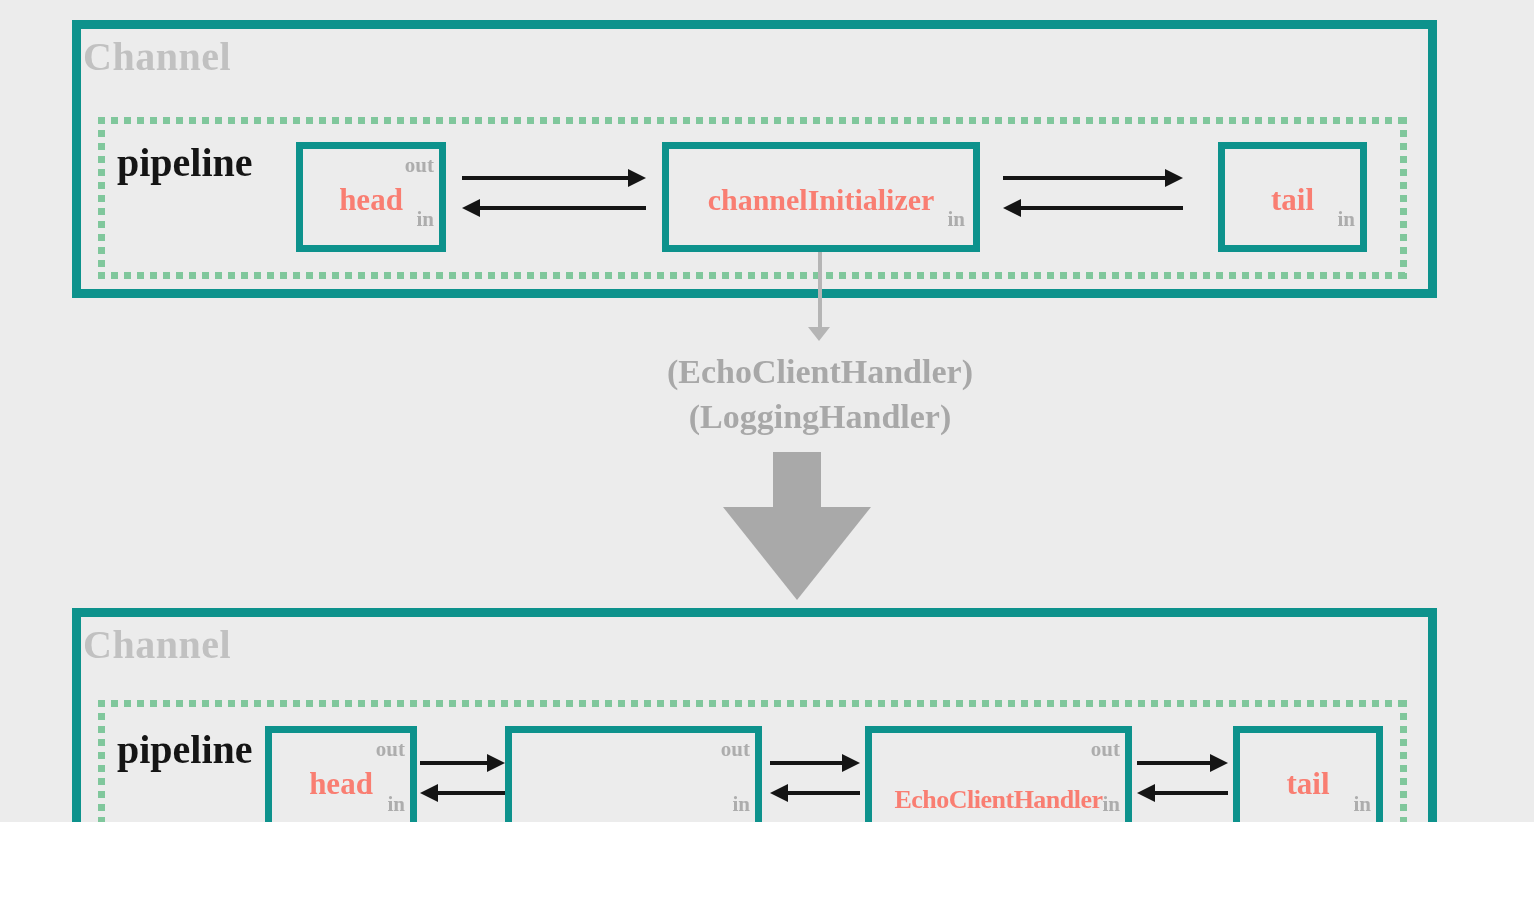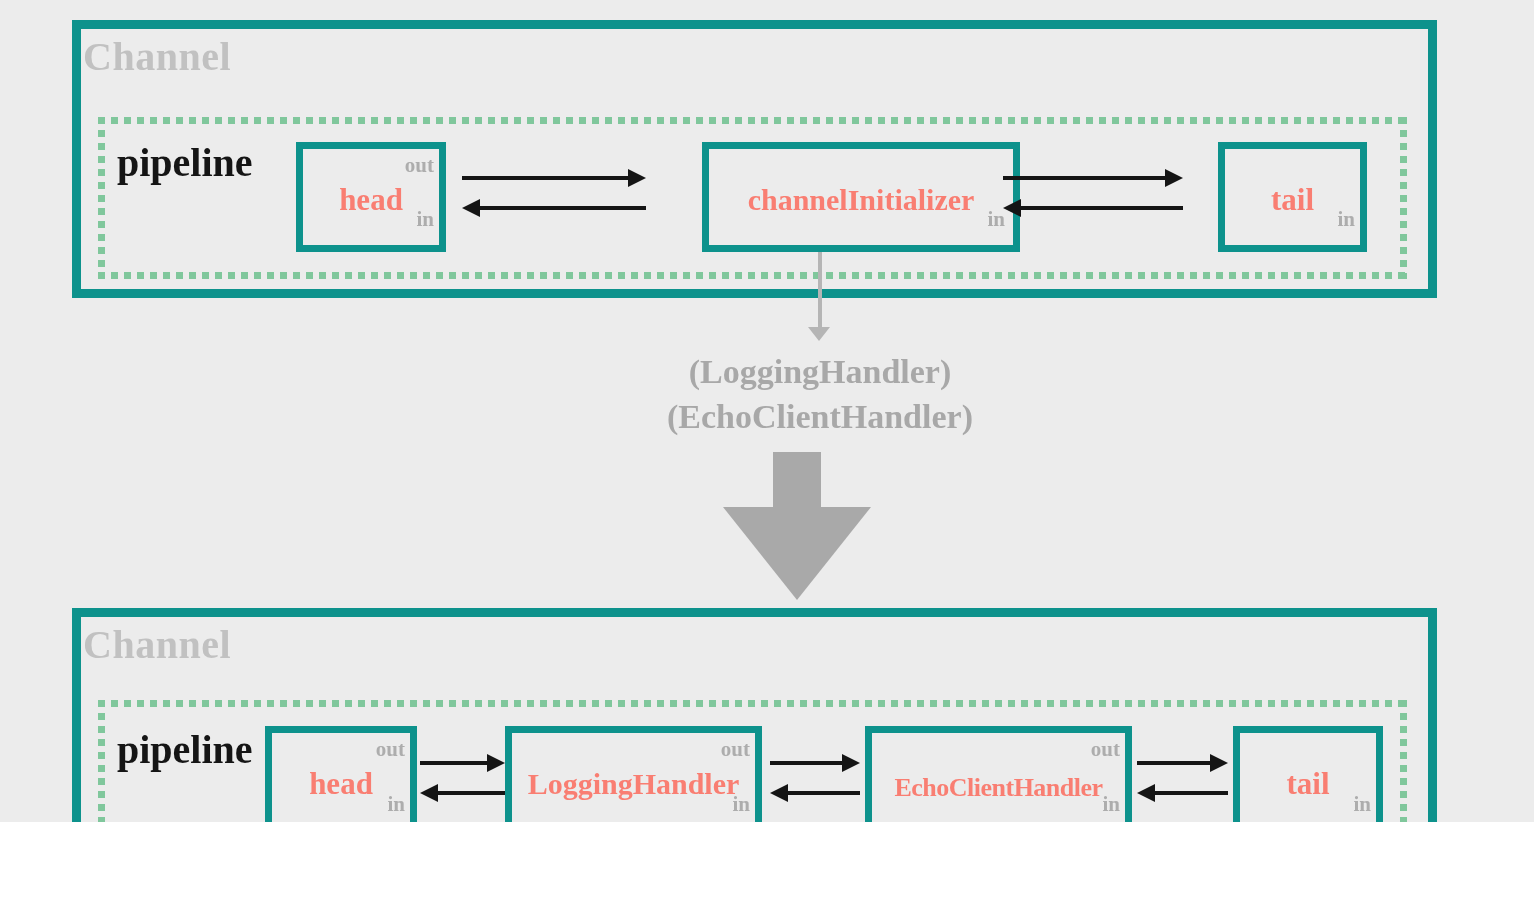--- a/index.html
+++ b/index.html
@@ -76,21 +76,21 @@
     position: absolute;
     left: 0; right: 0;
     top: 34px;
     text-align: center;
     font-weight: bold;
     font-size: 31px;
     line-height: 34px;
     color: var(--salmon);
   }
   .node .name.mid  { font-size: 30px; }
-  .node .name.long { font-size: 26px; letter-spacing: -0.5px; }
+  .node .name.long { font-size: 26px; letter-spacing: -0.5px; margin-top: 12px; }
   .node .port {
     position: absolute;
     right: 5px;
     font-weight: bold;
     font-size: 21px;
     line-height: 31px;
     color: var(--port_gray);
   }
   .port-out { top: 1px; }
   .port-in  { bottom: 10px; }
@@ -172,21 +172,21 @@
     </div>
 
     <div class="pipeline-label">pipeline</div>
 
     <div class="node" style="left:215px; top:113px; width:150px; height:110px;">
       <div class="port port-out">out</div>
       <div class="name">head</div>
       <div class="port port-in">in</div>
     </div>
 
-    <div class="node" style="left:581px; top:113px; width:318px; height:110px;margin-left:40px;">
+    <div class="node" style="left:581px; top:113px; width:318px; height:110px;">
       <div class="name mid">channelInitializer</div>
       <div class="port port-in" style="right:8px;">in</div>
     </div>
 
     <div class="node" style="left:1137px; top:113px; width:149px; height:110px;">
       <div class="name">tail</div>
       <div class="port port-in">in</div>
     </div>
 
     <div class="arrow arrow-r" style="left:381px; top:139px; width:184px;">
@@ -205,22 +205,22 @@
     <div class="arrow arrow-l" style="left:922px; top:169px; width:180px;">
       <span class="shaft"></span>
       <span class="tip"></span>
     </div>
   </div>
 
   <div class="connector-line"></div>
   <div class="connector-tip"></div>
 
   <div class="note">
+    <div>(EchoClientHandler)</div>
     <div>(LoggingHandler)</div>
-    <div>(EchoClientHandler)</div>
   </div>
 
   <div class="big-arrow">
     <div class="stem"></div>
     <div class="tri"></div>
   </div>
 
   <div class="channel-box" id="bottom-channel">
     <div class="channel-title">Channel</div>
 
@@ -234,21 +234,20 @@
     <div class="pipeline-label">pipeline</div>
 
     <div class="node" style="left:184px; top:109px; width:152px; height:111px;">
       <div class="port port-out">out</div>
       <div class="name">head</div>
       <div class="port port-in">in</div>
     </div>
 
     <div class="node" style="left:424px; top:109px; width:257px; height:111px;">
       <div class="port port-out">out</div>
-      <div class="name mid">LoggingHandler</div>
       <div class="port port-in">in</div>
     </div>
 
     <div class="node" style="left:784px; top:109px; width:267px; height:111px;">
       <div class="port port-out">out</div>
       <div class="name long" style="top:38px;">EchoClientHandler</div>
       <div class="port port-in">in</div>
     </div>
 
     <div class="node" style="left:1152px; top:109px; width:150px; height:111px;">

